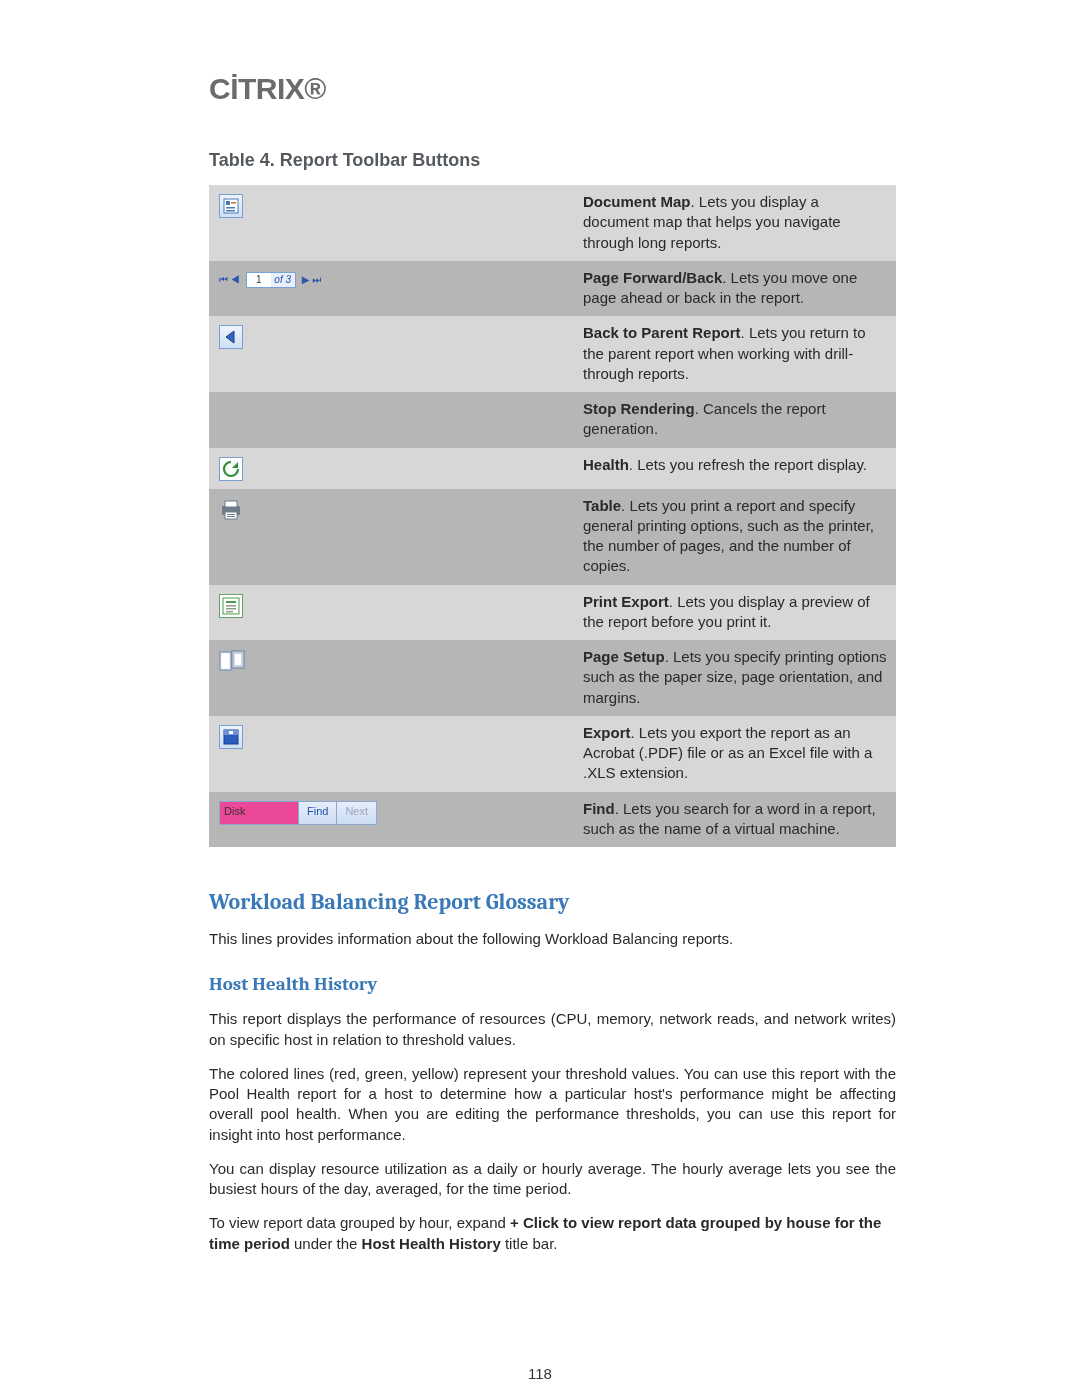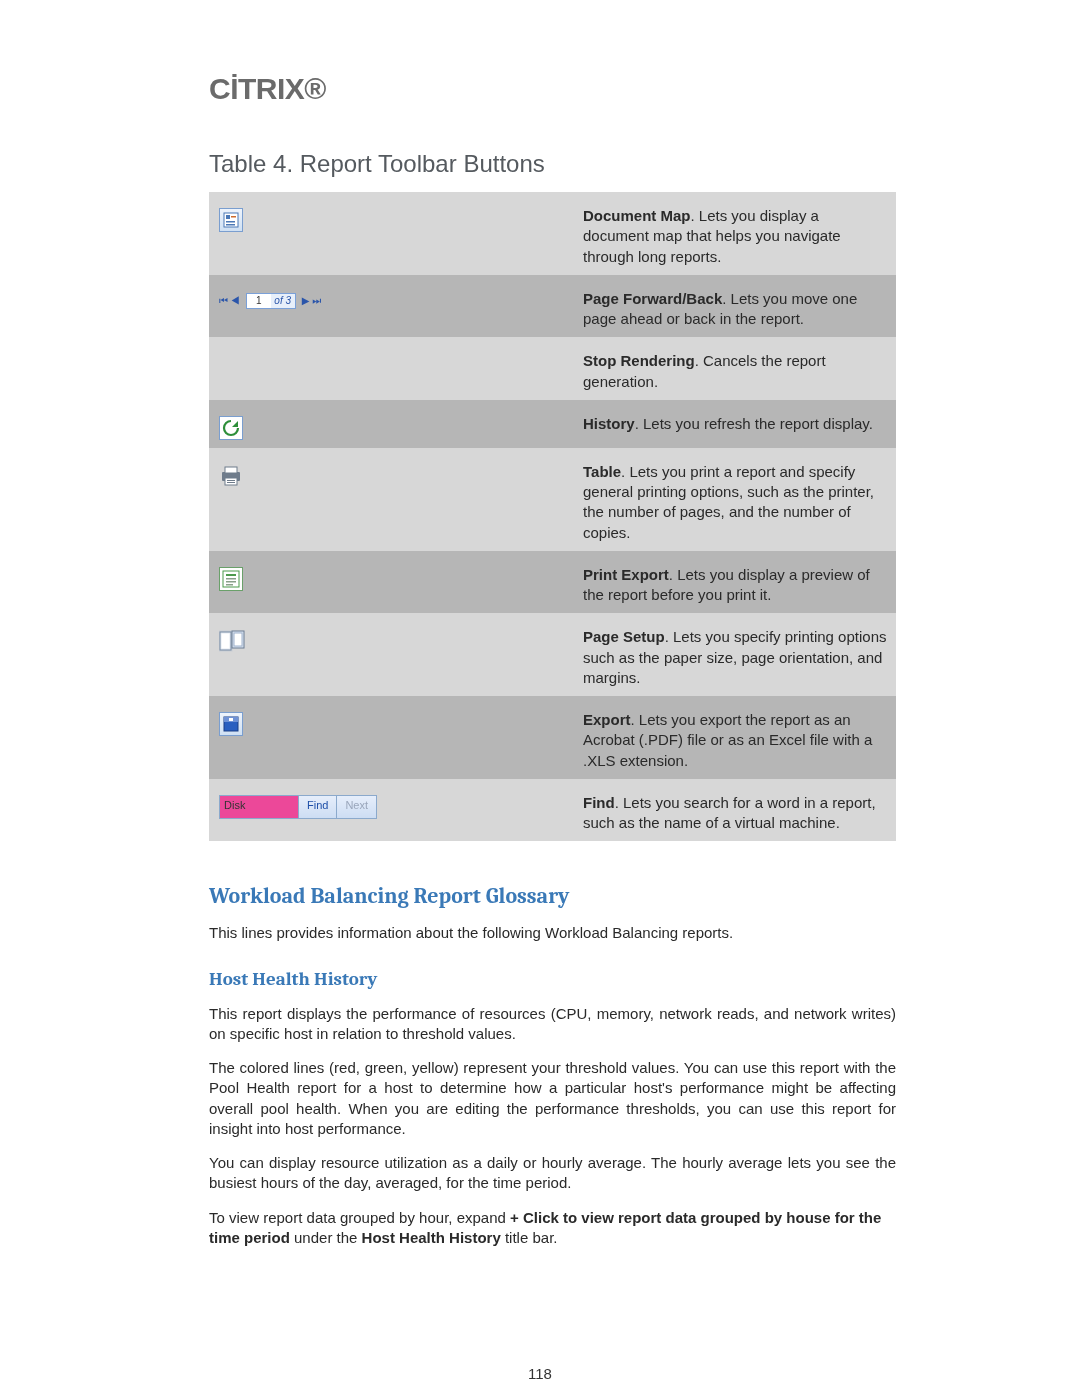--- a/index.html
+++ b/index.html
@@ -2,23 +2,23 @@
 <html><head>
 <meta charset="utf-8">
 <style>
   html,body{margin:0;padding:0;background:#fff;}
   body{font-family:Arial,Helvetica,sans-serif;color:#2a2a2a;}
   .page{width:892px;min-height:1397px;margin:17px auto;position:relative;
         box-sizing:border-box;padding:55px 90px 60px 115px;}
   .logo{font-family:Arial,Helvetica,sans-serif;font-weight:700;
         font-size:30px;letter-spacing:-.5px;color:#6b6b6b;}
   .logo .dot{color:#6b6b6b;}
-  .table-caption{margin-top:44px;font-weight:400;font-size:24px;color:#555a5f;}
+  .table-caption{margin-top:44px;font-weight:700;font-size:18px;color:#555a5f;}
   table.toolbar{width:100%;border-collapse:collapse;margin-top:14px;font-size:15px;}
-  table.toolbar td{padding:14px 8px 8px 8px;vertical-align:top;line-height:1.35;}
+  table.toolbar td{padding:7px 8px 8px 8px;vertical-align:top;line-height:1.35;}
   table.toolbar tr:nth-child(odd)  td{background:#d7d7d7;}
   table.toolbar tr:nth-child(even) td{background:#b6b6b6;}
   table.toolbar td.iconcell{width:350px;}
   .h2{font-family:Cambria,Georgia,serif;font-weight:700;font-size:22px;
       color:#3a79b7;margin-top:42px;}
   .h3{font-family:Cambria,Georgia,serif;font-weight:700;font-size:19px;
       color:#3a79b7;margin-top:24px;}
   p.body{font-size:15px;line-height:1.35;margin:14px 0 0 0;text-align:justify;}
   .pagenum{position:absolute;bottom:32px;left:0;right:0;text-align:center;
            font-size:15px;color:#333;}
@@ -77,36 +77,46 @@
           <span class="pg">
                 <span>1</span>
                 <span>of 3</span>
               </span>
           <span>▶ ⏭</span>
         </span>
       </td>
       <td><b>Page Forward/Back</b><span>. Lets you move one page ahead or back in the report.</span></td>
     </tr>
 
+    <tr>
+      <td class="iconcell">
+        <span class="icon-box gradient">
+          <svg width="22" height="22">
+                <path d="M14 5 L6 11 L14 17 Z" fill="#2f65c3" stroke="#1d3f82"></path>
+              </svg>
+        </span>
+      </td>
+      <td><b>Back to Parent Report</b><span>. Lets you return to the parent report when working with drill-through reports.</span></td>
+    </tr>
 
     <tr>
       <td class="iconcell"></td>
       <td><b>Stop Rendering</b><span>. Cancels the report generation.</span></td>
     </tr>
 
     <tr>
       <td class="iconcell">
         <span class="icon-box">
           <svg width="22" height="22">
                 <path d="M11 4 a7 7 0 1 0 7 7" fill="none" stroke="#2e8f3a" stroke-width="2.2"></path>
                 <path d="M18 4 L18 10 L12 10 Z" fill="#2e8f3a"></path>
               </svg>
         </span>
       </td>
-      <td><b>History</b><span>. Lets you refresh the report display.</span></td>
+      <td><b>Health</b><span>. Lets you refresh the report display.</span></td>
     </tr>
 
     <tr>
       <td class="iconcell">
         <span class="icon-box gradient" style="border:none;background:transparent;">
           <svg width="24" height="24">
                 <rect x="3" y="8" width="18" height="9" rx="1" fill="#6f7c8b"></rect>
                 <rect x="6" y="3" width="12" height="6" fill="#fff" stroke="#6f7c8b"></rect>
                 <rect x="6" y="14" width="12" height="7" fill="#fff" stroke="#6f7c8b"></rect>
                 <rect x="8" y="16" width="8" height="1" fill="#6f7c8b"></rect>

